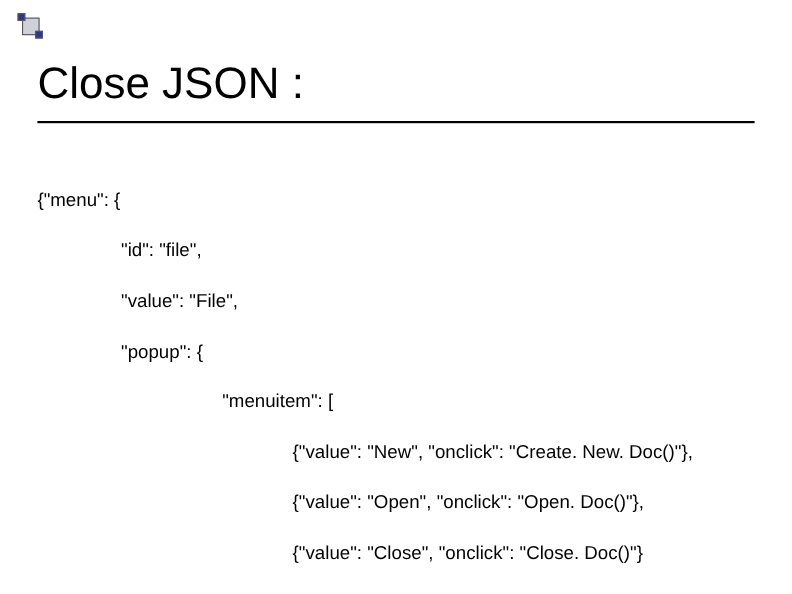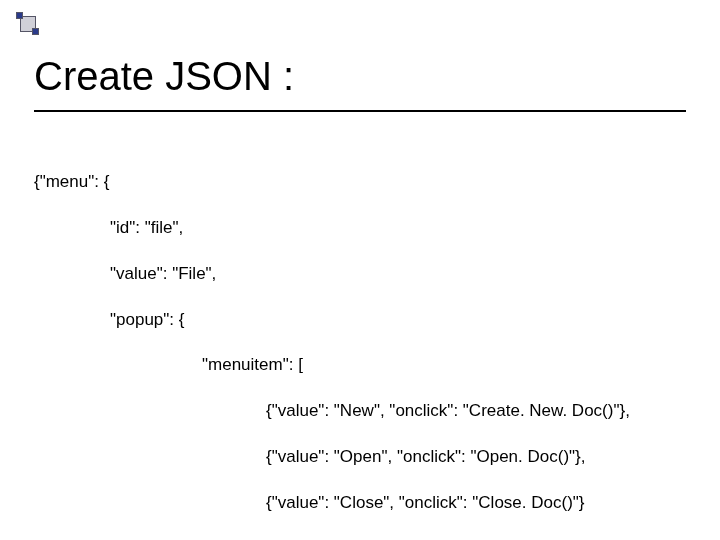--- a/index.html
+++ b/index.html
@@ -77,21 +77,21 @@
   </style>
 </head>
 <body>
 
 <div class="decorations">
   <div class="sq big"></div>
   <div class="sq small1"></div>
   <div class="sq small2"></div>
 </div>
 
-<div class="title">Create JSON :</div>
+<div class="title">Close JSON :</div>
 <div class="rule"></div>
 
 <div class="codeblock">
 <span class="l">{"menu": {</span>
 <span class="l ind1">"id": "file",</span>
 <span class="l ind1">"value": "File",</span>
 <span class="l ind1">"popup": {</span>
 <span class="l ind2">"menuitem": [</span>
 <span class="l ind3">{"value": "New", "onclick": "Create. New. Doc()"},</span>
 <span class="l ind3">{"value": "Open", "onclick": "Open. Doc()"},</span>

